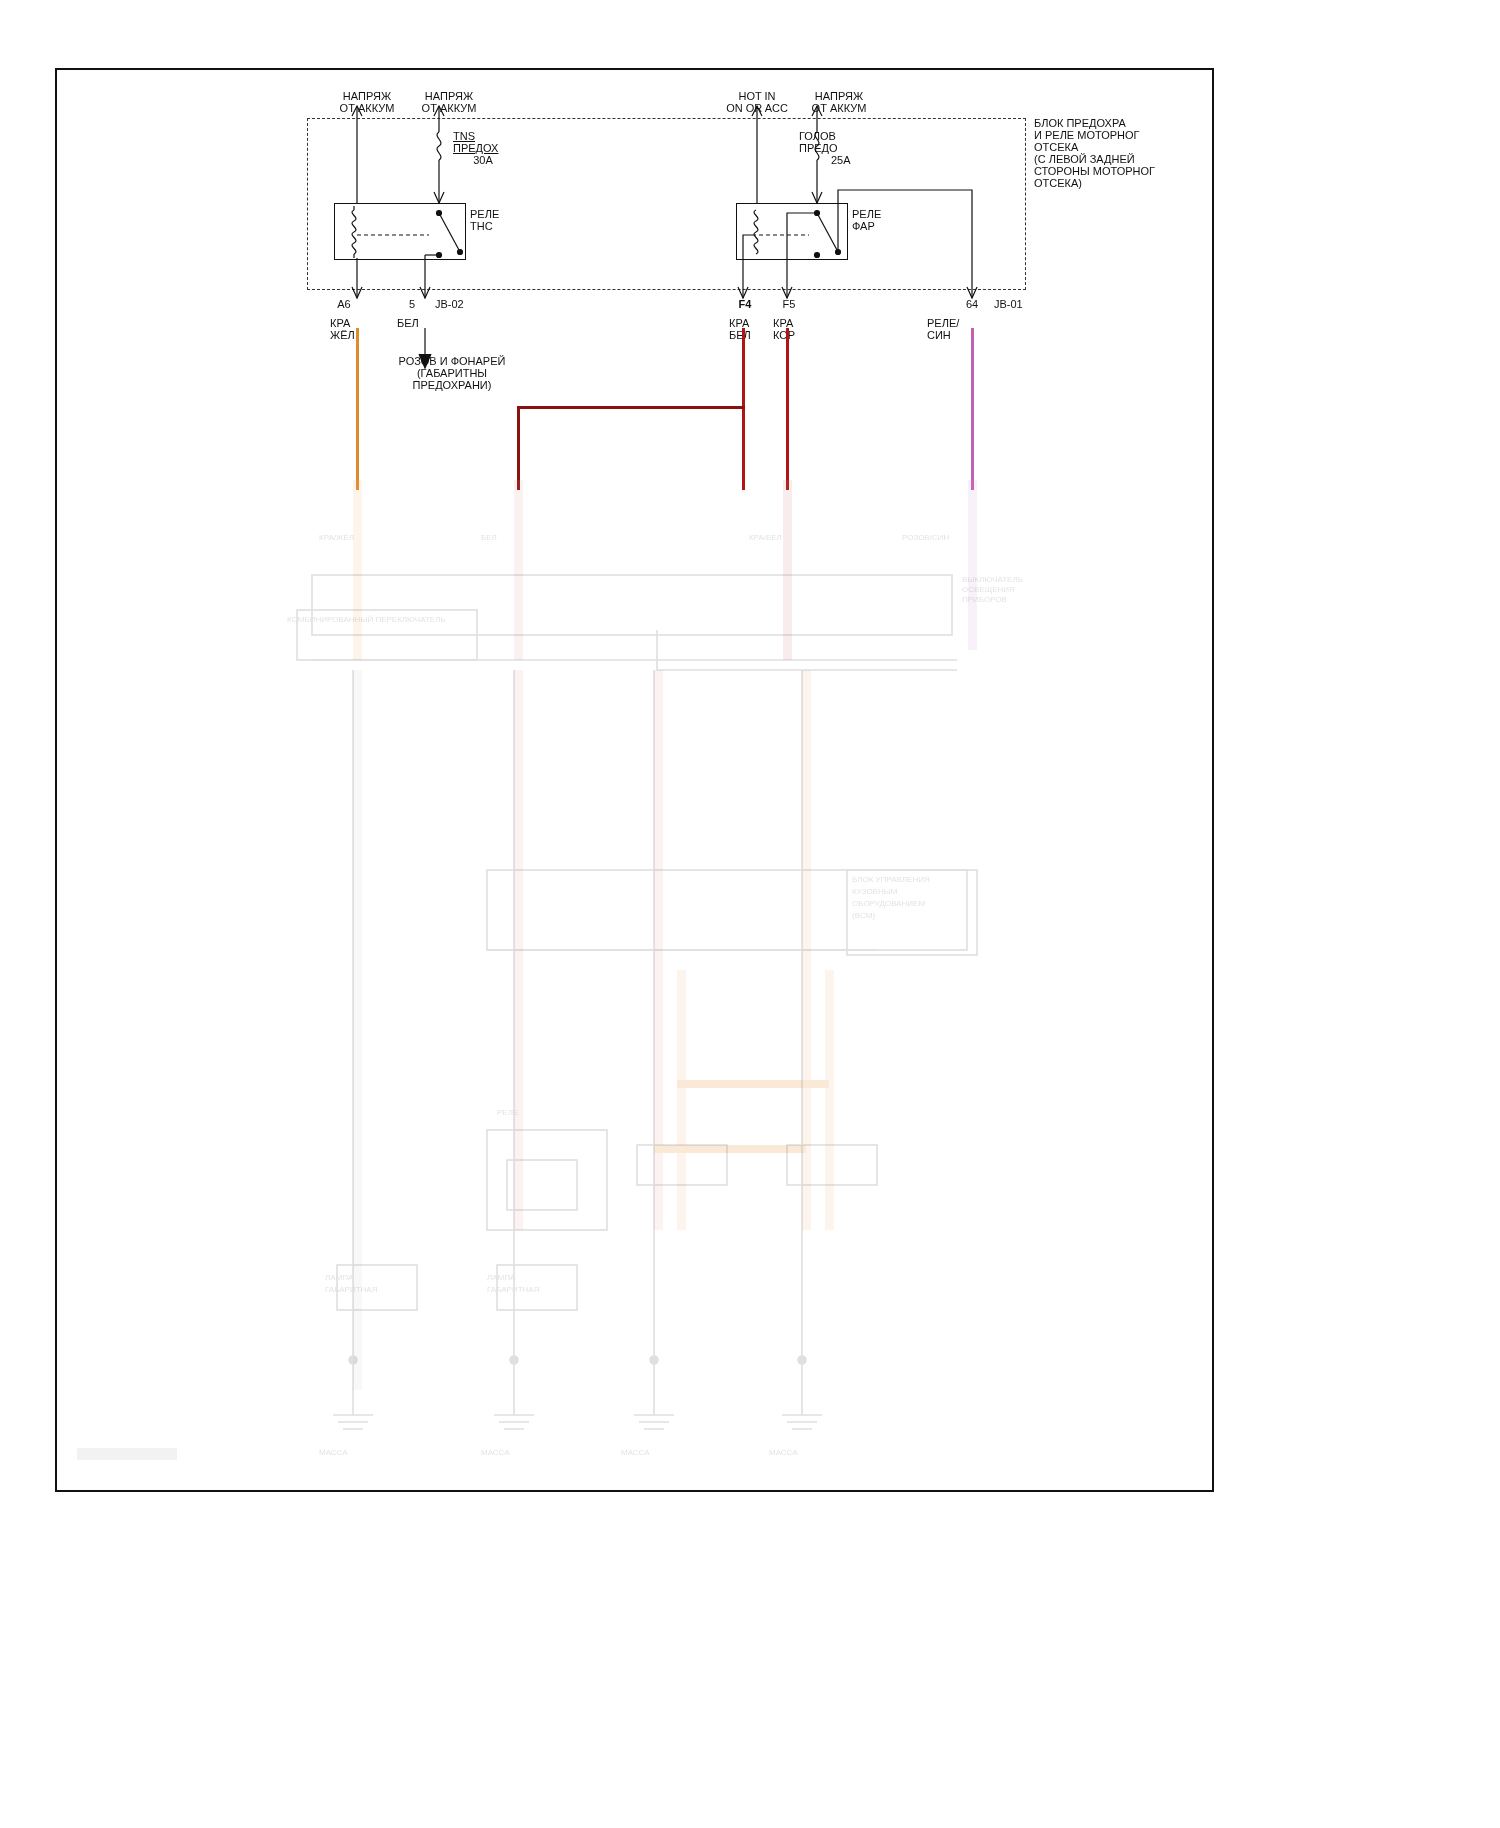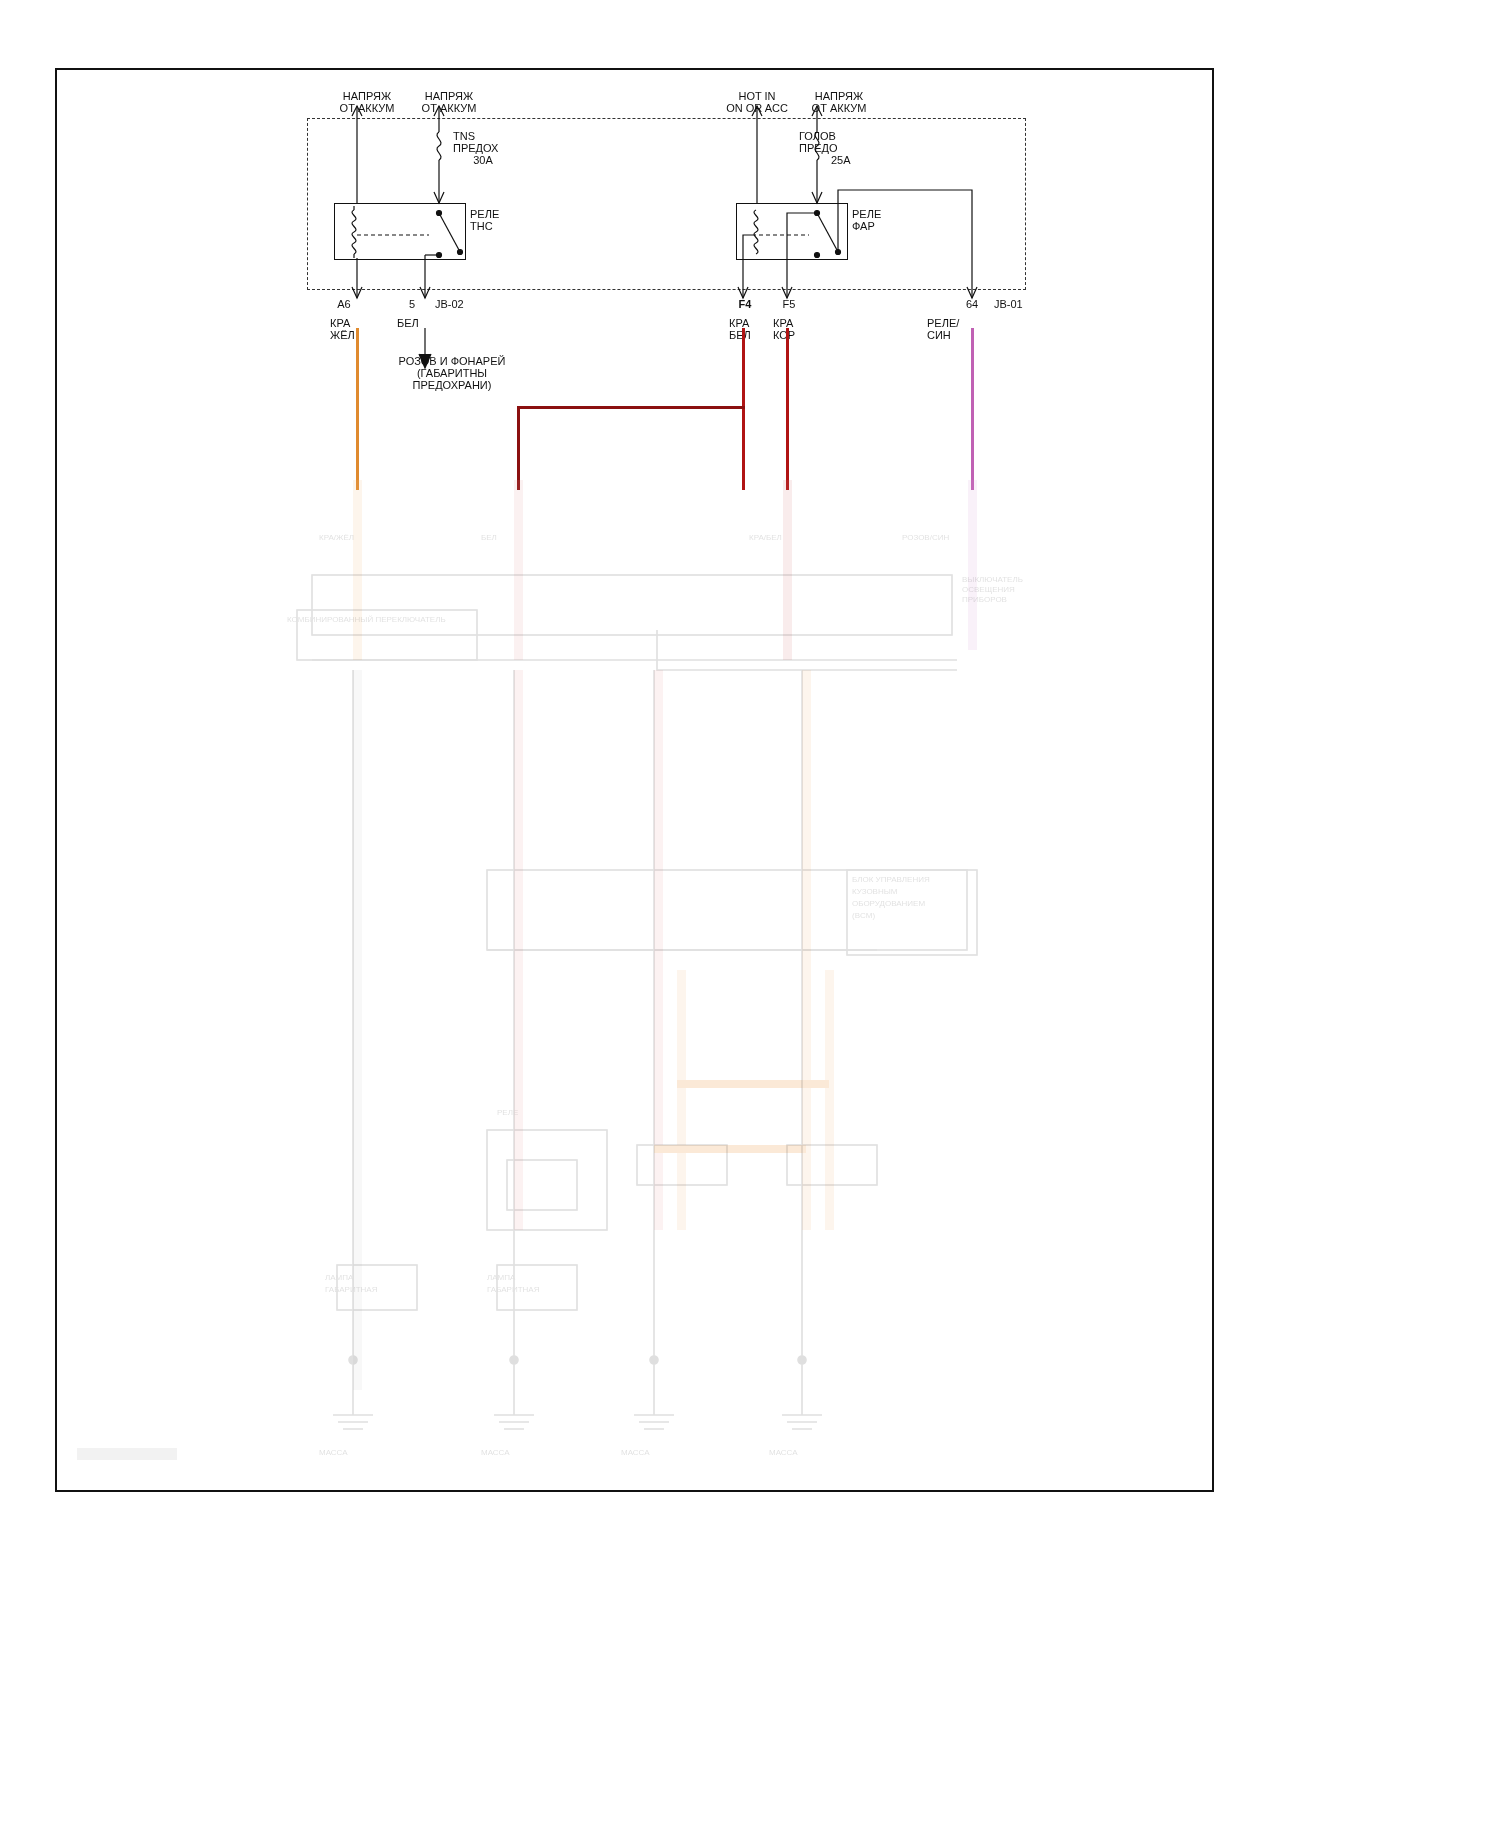--- a/index.html
+++ b/index.html
@@ -25,31 +25,37 @@
 </style>
 </head>
 <body>
 
 <div id="page">
 
   <div id="frame">
 
     <div class="dashbox" style="left:250px;top:48px;width:717px;height:170px;"></div>
 
+    <div class="lbl" style="left:977px;top:47px;width:175px;">БЛОК ПРЕДОХРА
+И РЕЛЕ МОТОРНОГ
+ОТСЕКА
+(С ЛЕВОЙ ЗАДНЕЙ
+СТОРОНЫ МОТОРНОГ
+ОТСЕКА)</div>
 
     <div class="lbl c" style="left:255px;top:20px;width:110px;">НАПРЯЖ
 ОТ АККУМ</div>
     <div class="lbl c" style="left:337px;top:20px;width:110px;">НАПРЯЖ
 ОТ АККУМ</div>
     <div class="lbl c" style="left:645px;top:20px;width:110px;">HOT IN
 ON OR ACC</div>
     <div class="lbl c" style="left:727px;top:20px;width:110px;">НАПРЯЖ
 ОТ АККУМ</div>
 
-    <div class="lbl" style="left:396px;top:60px;width:90px;">TNS
+    <div class="lbl" style="left:396px;top:60px;width:90px;text-decoration:underline;">TNS
 ПРЕДОХ</div>
     <div class="lbl" style="left:396px;top:84px;width:60px;text-align:center;">30A</div>
     <div class="lbl" style="left:742px;top:60px;width:90px;">ГОЛОВ
 ПРЕДО</div>
     <div class="lbl" style="left:774px;top:84px;width:60px;">25A</div>
 
     <div class="relay" style="left:277px;top:133px;width:130px;height:55px;"></div>
     <div class="lbl" style="left:413px;top:138px;width:70px;">РЕЛЕ
 ТНС</div>
     <div class="relay" style="left:679px;top:133px;width:110px;height:55px;"></div>

